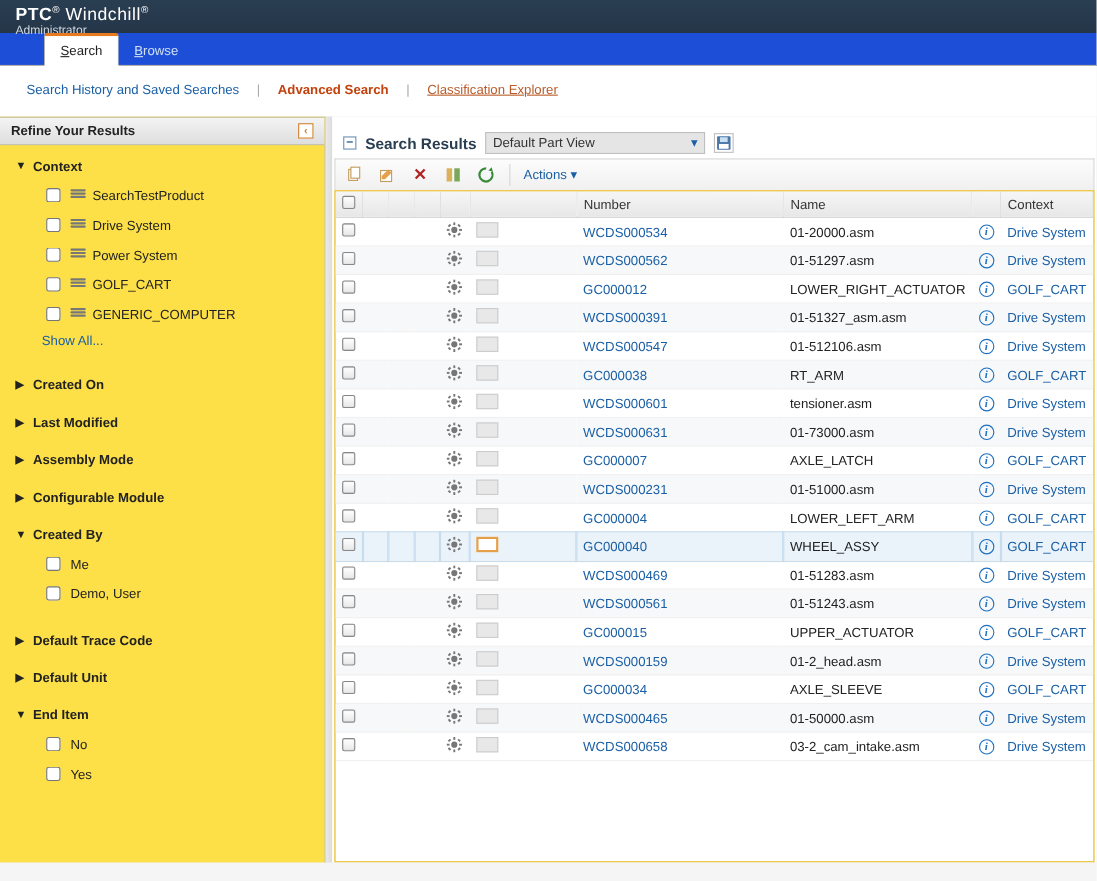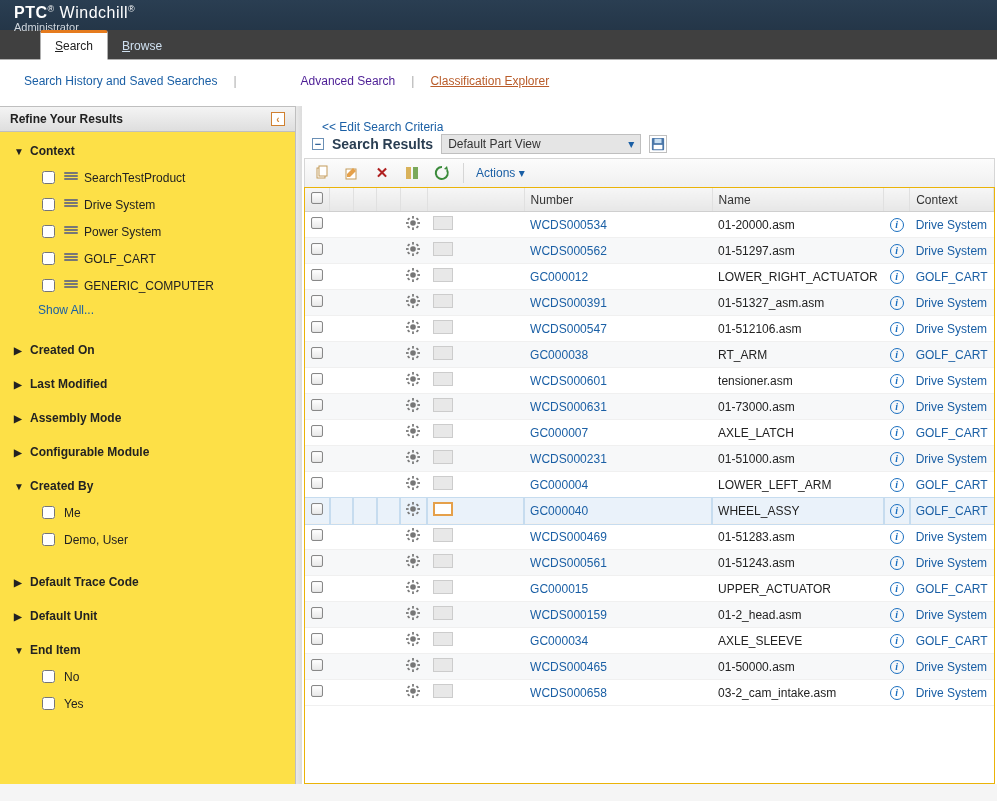--- a/index.html
+++ b/index.html
@@ -28,21 +28,21 @@
   .brand b { font-weight: bold; }
   .brand .reg { font-size: 9px; vertical-align: super; }
   .brand-sub {
     font-size: 11px;
     color: #cfd6dd;
     margin-top: -1px;
   }
 
   
   .top-tab-strip {
-    background: #404040;
+    background: #1d4ed8;
     height: 30px;
     padding-left: 40px;
     display: flex;
     align-items: flex-end;
     border-bottom: 1px solid #b0b0b0;
   }
   .top-tab {
     padding: 6px 14px 6px 14px;
     color: #cfe0f0;
     cursor: pointer;
@@ -62,21 +62,21 @@
   
   .link-bar {
     background: #fff;
     padding: 14px 18px 18px 24px;
     display: flex;
     gap: 16px;
     align-items: center;
     color: #325f95;
   }
   .link-bar .link { color: #1a5fa5; cursor: pointer; }
-  .link-bar .current { color: #4c1d95; font-weight: normal; margin-left: 48px; }
+  .link-bar .current { color: #c2410c; font-weight: bold; }
   .link-bar .sep { color: #aaa; }
   .link-bar .explorer { color: #b95c2a; text-decoration: underline; cursor: pointer; }
 
   
   .main-split {
     display: flex;
     background: #e9e9e9;
     height: calc(801px - 45px - 30px - 48px);
   }
 
@@ -448,21 +448,20 @@
             <input type="checkbox" style="">
             <span>Yes</span>
           </div>
         </div>
     </div>
   </div>
 
   <div style="width:6px; background:linear-gradient(90deg,#e9e9e9,#dcdcdc);"></div>
 
   <div class="results-area">
-    <div class="edit-criteria">&lt;&lt;  Edit Search Criteria</div>
 
 
     <div class="sr-bar">
       <span class="sr-minus">−</span>
       <span class="sr-title">Search Results</span>
       <span class="view-select">
         <span>Default Part View</span>
         <span style="color:#1a5fa5;">▾</span>
       </span>
       <span class="save-view">

